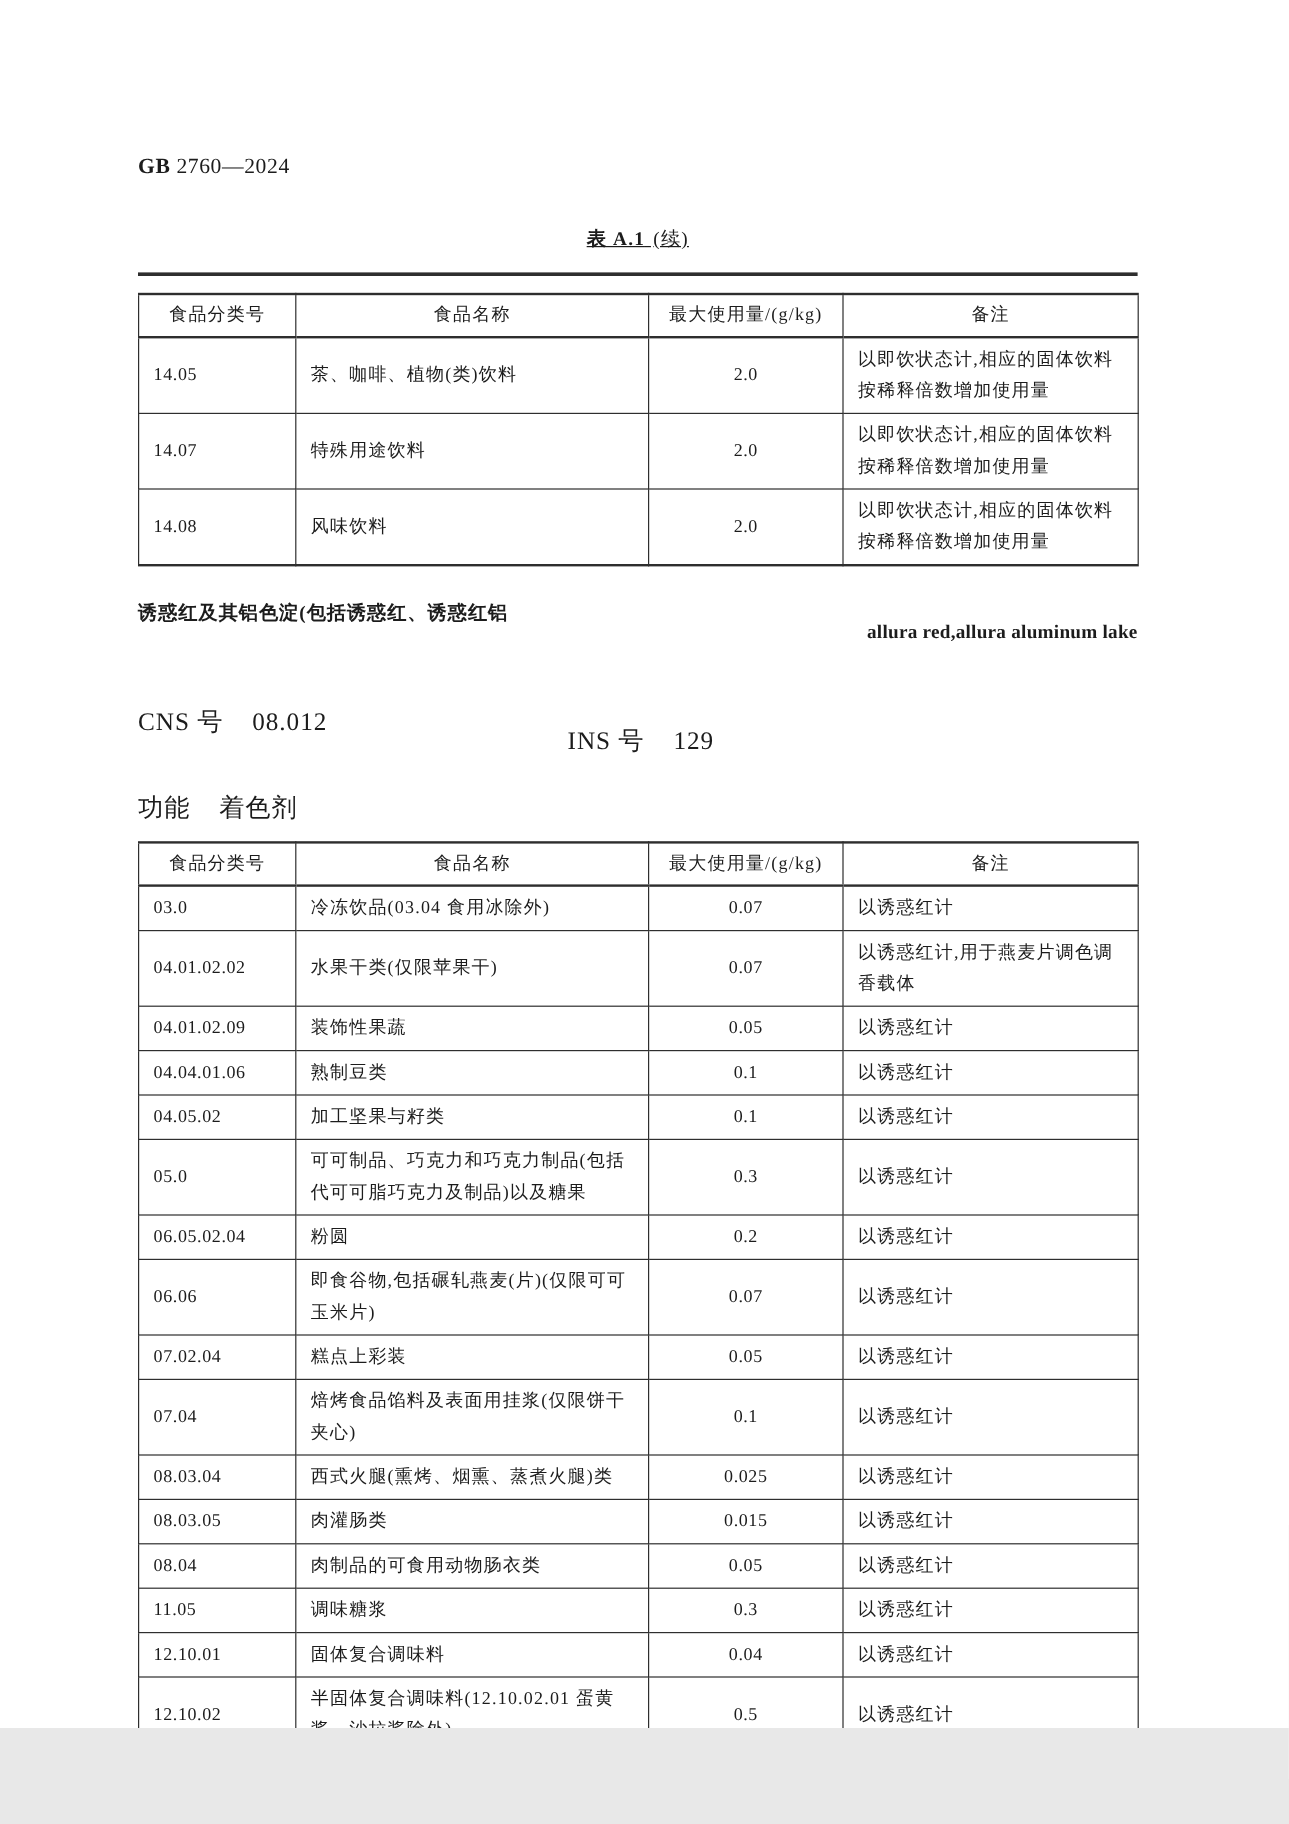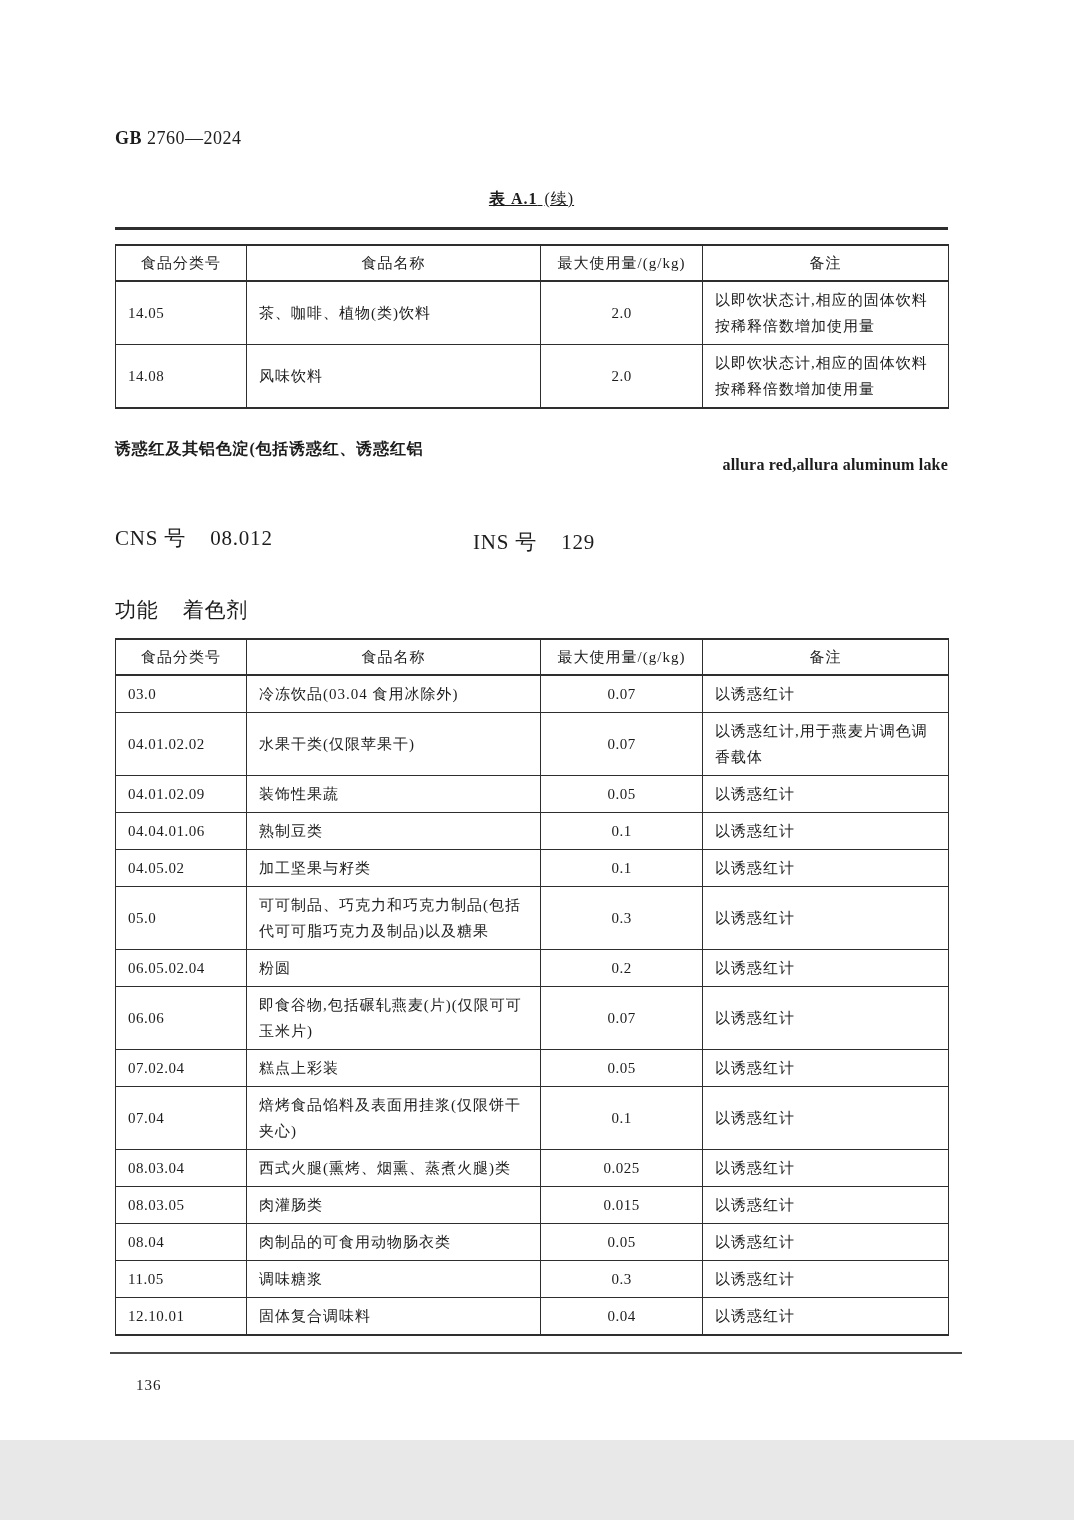--- a/index.html
+++ b/index.html
@@ -86,21 +86,21 @@
     margin-top: 16px;
   }
   .meta-row {
     position: relative;
     font-size: 21px;
     line-height: 28px;
     letter-spacing: 0.8px;
     margin-top: 44px;
   }
   .meta-row .value { margin-left: 18px; }
-  .meta-pair-ins { position: absolute; left: 358px; top: 4px; }
+  .meta-pair-ins { position: absolute; left: 358px; top: 16px; }
   .table2 { margin-top: 11px; }
   .footer-rule {
     margin-top: 16px;
     margin-left: -5px;
     width: 852px;
     height: 1.5px;
     background: #4a4a4a;
   }
   .page-number {
     margin-top: 23px;
@@ -143,20 +143,26 @@
         </tr>
       </thead>
       <tbody>
           <tr>
             <td class="cell-code">14.05</td>
             <td class="cell-name">茶、咖啡、植物(类)饮料</td>
             <td class="cell-max">2.0</td>
             <td class="cell-note">以即饮状态计,相应的固体饮料按稀释倍数增加使用量</td>
           </tr>
           <tr>
+            <td class="cell-code">14.07</td>
+            <td class="cell-name">特殊用途饮料</td>
+            <td class="cell-max">2.0</td>
+            <td class="cell-note">以即饮状态计,相应的固体饮料按稀释倍数增加使用量</td>
+          </tr>
+          <tr>
             <td class="cell-code">14.08</td>
             <td class="cell-name">风味饮料</td>
             <td class="cell-max">2.0</td>
             <td class="cell-note">以即饮状态计,相应的固体饮料按稀释倍数增加使用量</td>
           </tr>
         </tbody>
     </table>
 
     <div class="additive-heading">
       <div class="line1">
@@ -280,20 +286,26 @@
             <td class="cell-name">调味糖浆</td>
             <td class="cell-max">0.3</td>
             <td class="cell-note">以诱惑红计</td>
           </tr>
           <tr>
             <td class="cell-code">12.10.01</td>
             <td class="cell-name">固体复合调味料</td>
             <td class="cell-max">0.04</td>
             <td class="cell-note">以诱惑红计</td>
           </tr>
+          <tr>
+            <td class="cell-code">12.10.02</td>
+            <td class="cell-name">半固体复合调味料(12.10.02.01 蛋黄酱、沙拉酱除外)</td>
+            <td class="cell-max">0.5</td>
+            <td class="cell-note">以诱惑红计</td>
+          </tr>
         </tbody>
     </table>
 
     <div class="footer-rule"></div>
     <div class="page-number">136</div>
 
   </div>
 </div>
 
 </body></html>

